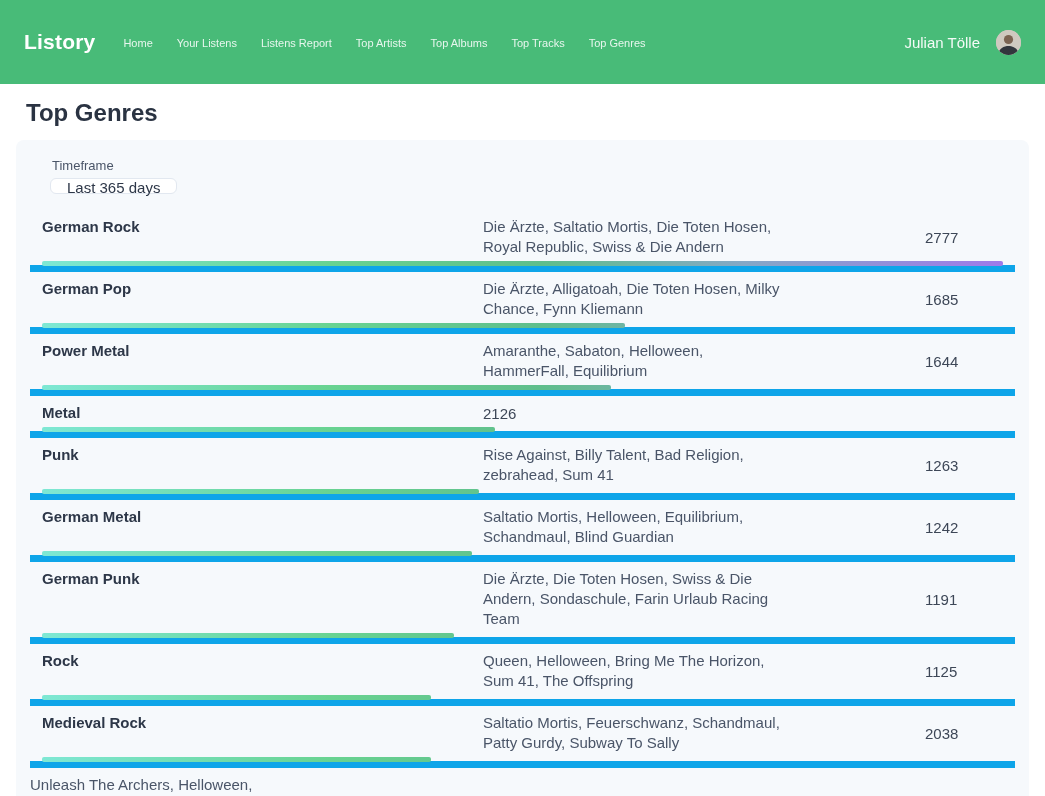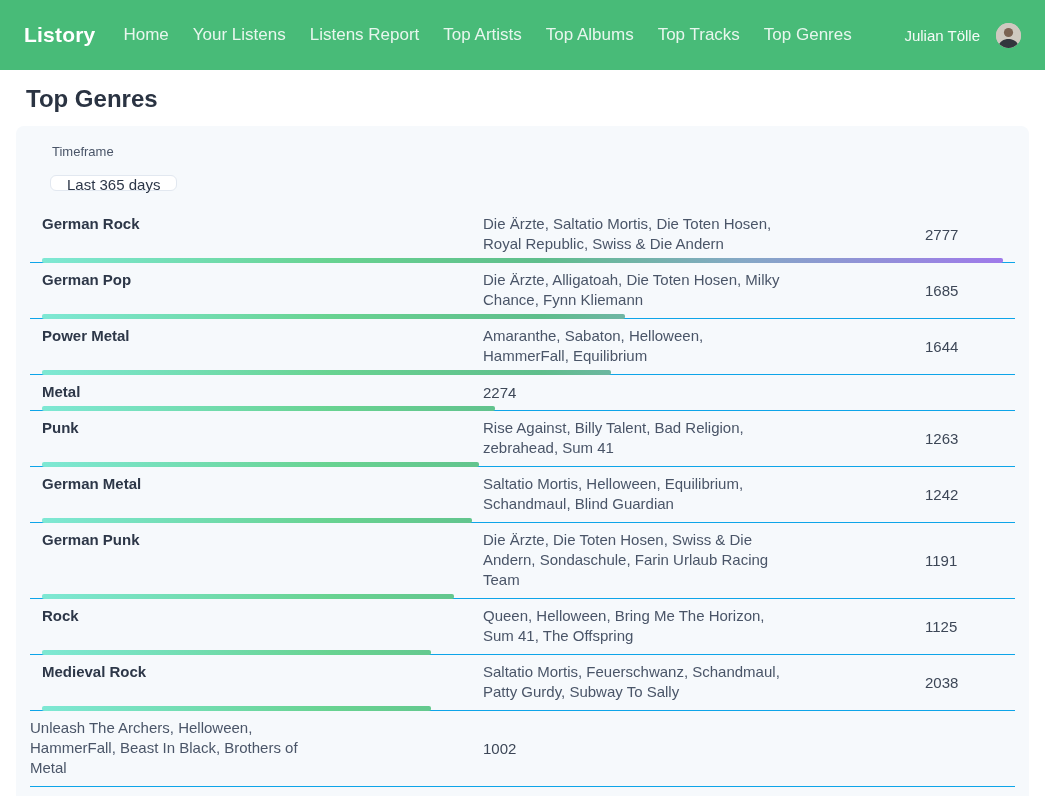--- a/index.html
+++ b/index.html
@@ -5,21 +5,21 @@
   * { margin: 0; padding: 0; box-sizing: border-box; }
   html, body { width: 1045px; height: 796px; overflow: hidden; }
   body {
     font-family: "Liberation Sans", sans-serif;
     background: #ffffff;
     color: #2D3748;
   }
 
   
   .navbar {
-    height: 70px;
+    height: 84px;
     display: flex;
     align-items: center;
     padding: 0 24px;
     background: #48BB78; 
   }
   .brand {
     font-size: 21px;
     font-weight: bold;
     color: #ffffff;
     letter-spacing: .2px;
@@ -28,21 +28,21 @@
     cursor: pointer;
   }
   .nav-items {
     display: flex;
     list-style: none;
     gap: 24px;
     align-items: center;
   }
   .nav-items a {
     color: rgba(255,255,255,0.87);
-    font-size: 17px;
+    font-size: 11px;
     text-decoration: none;
     cursor: pointer;
     white-space: nowrap;
     margin-top: 40px;
   }
   .nav-right {
     margin-left: auto;
     display: flex;
     align-items: center;
     gap: 16px;
@@ -73,21 +73,21 @@
     background: #F6F9FC;
     border-radius: 8px;
     padding: 16px 14px 20px 14px;
     min-height: 700px;
   }
   .filter-label {
     display: block;
     font-size: 13px;
     font-weight: 500;
     color: #4A5568;
-    margin: 2px 0 16px 22px;
+    margin: 2px 0 5px 22px;
   }
   .timeframe-button {
     margin-left: 20px;
     height: 16px;
     padding: 0 16px;
     background: #ffffff;
     border: 1px solid #E2E8F0;
     border-radius: 6px;
     font-family: "Liberation Sans", sans-serif;
     font-size: 15px;
@@ -95,21 +95,21 @@
     cursor: pointer;
   }
 
   
   .genre-table { margin-top: 13px; }
   .row {
     position: relative;
     display: grid;
     grid-template-columns: 453px minmax(0,1fr) 90px;
     padding: 7px 0 8px 0;
-    border-bottom: 1px solid #0ea5e9;
+    border-bottom: 7px solid #0ea5e9;
   }
   .genre-name {
     padding-left: 12px;
     font-size: 15px;
     font-weight: 700;
     line-height: 20px;
     color: #2D3748;
     align-self: start;
   }
   .genre-artists {
@@ -190,21 +190,21 @@
 
   <div class="row">
     <div class="genre-name">Power Metal</div>
     <div class="genre-artists">Amaranthe, Sabaton, Helloween, HammerFall, Equilibrium</div>
     <div class="genre-count">1644</div>
     <div class="genre-bar" style="width: 57.76%; background-image: linear-gradient(90deg, rgb(126, 232, 212) 0%, rgb(104, 211, 145) 30%, rgb(95, 190, 140) 52%, rgb(133, 168, 198) 73%, rgb(159, 122, 234) 100%); background-size: 168.92% 100%;"></div>
   </div>
 
   <div class="row">
     <div class="genre-name">Metal</div>
-    <div class="genre-count">2274</div>
+    <div class="genre-count">2126</div>
     <div class="genre-bar" style="width: 45.95%; background-image: linear-gradient(90deg, rgb(126, 232, 212) 0%, rgb(104, 211, 145) 30%, rgb(95, 190, 140) 52%, rgb(133, 168, 198) 73%, rgb(159, 122, 234) 100%); background-size: 212.31% 100%;"></div>
   </div>
 
   <div class="row">
     <div class="genre-name">Punk</div>
     <div class="genre-artists">Rise Against, Billy Talent, Bad Religion, zebrahead, Sum 41</div>
     <div class="genre-count">1263</div>
     <div class="genre-bar" style="width: 44.37%; background-image: linear-gradient(90deg, rgb(126, 232, 212) 0%, rgb(104, 211, 145) 30%, rgb(95, 190, 140) 52%, rgb(133, 168, 198) 73%, rgb(159, 122, 234) 100%); background-size: 219.87% 100%;"></div>
   </div>
 

